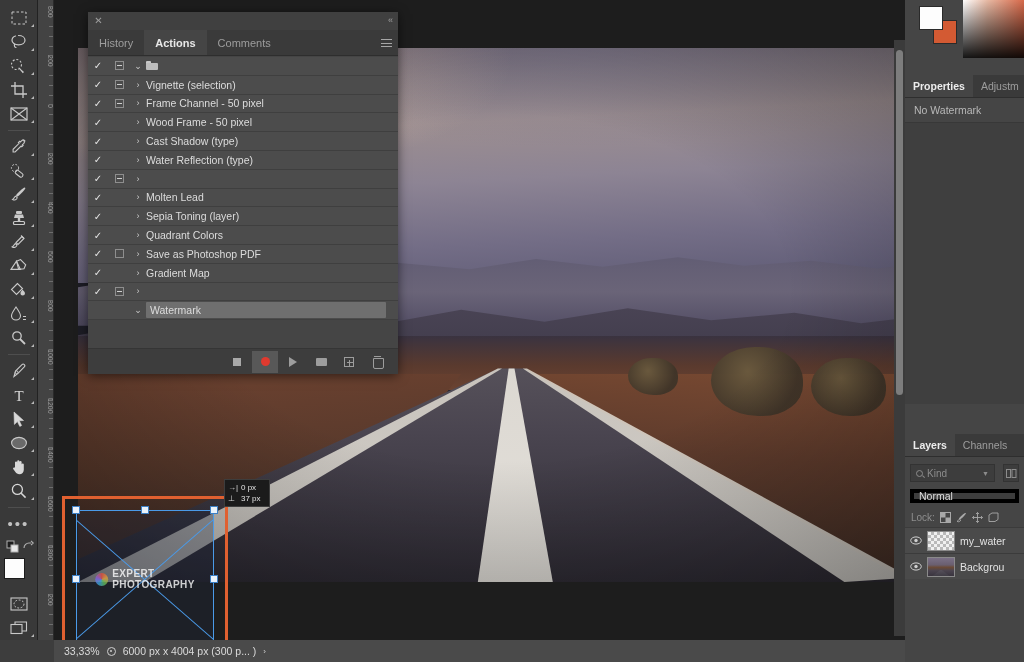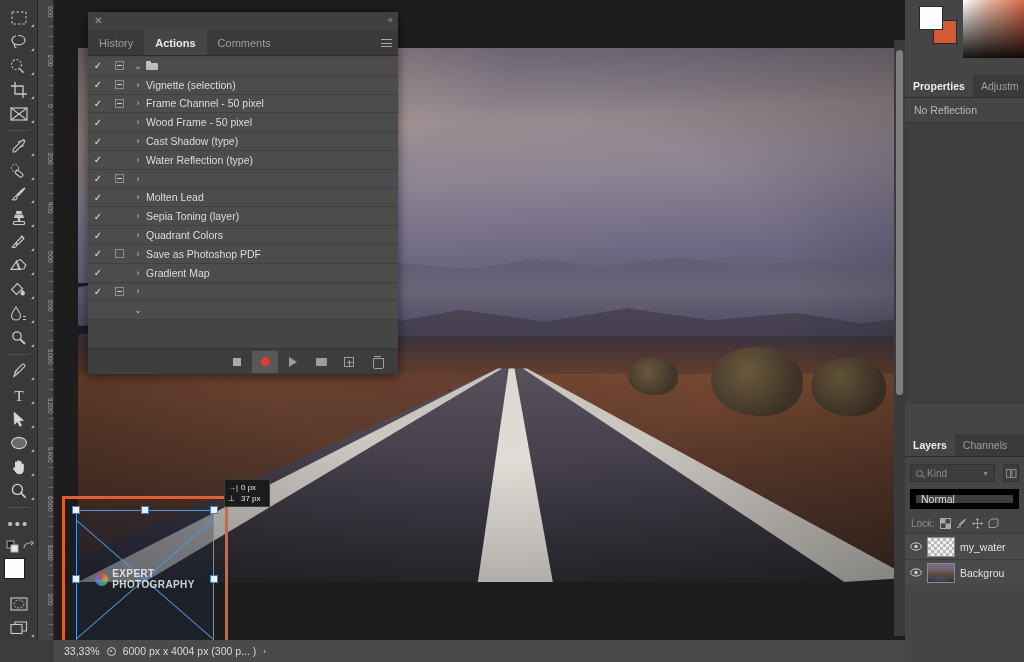--- a/index.html
+++ b/index.html
@@ -340,21 +340,21 @@
     content:""; position:absolute; right:-3px; bottom:-2px;
     width:3px; height:1.2px; background:#8c8c8c; transform:rotate(42deg);
   }
   #lp-kind .chev { margin-left:auto; font-size:7px; color:#8c8c8c; }
   #lp-toggleall {
     width:16px; height:18px; background:#3d3d3d; border:1px solid #333;
     display:flex; align-items:center; justify-content:center;
     font-size:8px; color:#8c8c8c; flex:0 0 auto;
   }
   #lp-blend {
-    height:20px; margin:5px 5px 0 5px; background:#3d3d3d; border:6px solid #000000;
+    height:14px; margin:5px 5px 0 5px; background:#3d3d3d; border:4px solid #000000;
     display:flex; align-items:center; padding:0 5px;
     font-size:10.5px; color:#ddd;
   }
   #lp-lock {
     height:20px; margin:4px 0 0 0; display:flex; align-items:center;
     padding-left:6px; gap:5px; font-size:10px; color:#8e8e8e;
   }
   .lockico { width:11px; height:11px; color:#a8a8a8; display:flex; align-items:center; }
   .layer-row {
     height:26px; display:flex; align-items:center;
@@ -831,20 +831,21 @@
             <span class="tog-box filled"></span>
           </span>
           <span class="c-chev">›</span>
         </div>
         <div class="arow selected sel-label">
           <span class="c-check"></span>
           <span class="c-tog">
             <span class="tog-empty"></span>
           </span>
           <span class="c-chev">⌄</span>
+          <span class="c-label">Watermark</span>
         </div>
       </div>
     <div id="ap-bottom">
       <div class="apbtn">
           <span class="sq"></span>
         </div>
       <div class="apbtn rec">
           <span class="circ"></span>
         </div>
       <div class="apbtn">
@@ -868,21 +869,21 @@
         <div id="rd-sw-b"></div>
         <div id="rd-sw-f"></div>
       </div>
       <div id="rd-gradient"></div>
     </div>
 
     <div class="rd-tabs">
       <div class="rd-tab active">Properties</div>
       <div class="rd-tab">Adjustm</div>
     </div>
-    <div id="rd-noprops">No Reflection</div>
+    <div id="rd-noprops">No Watermark</div>
     <div id="rd-props-body"></div>
 
     <div id="rd-layers">
       <div class="rd-tabs">
         <div class="rd-tab active">Layers</div>
         <div class="rd-tab">Channels</div>
       </div>
       <div id="lp-filter">
         <div id="lp-kind">
           <span class="mag"></span>

